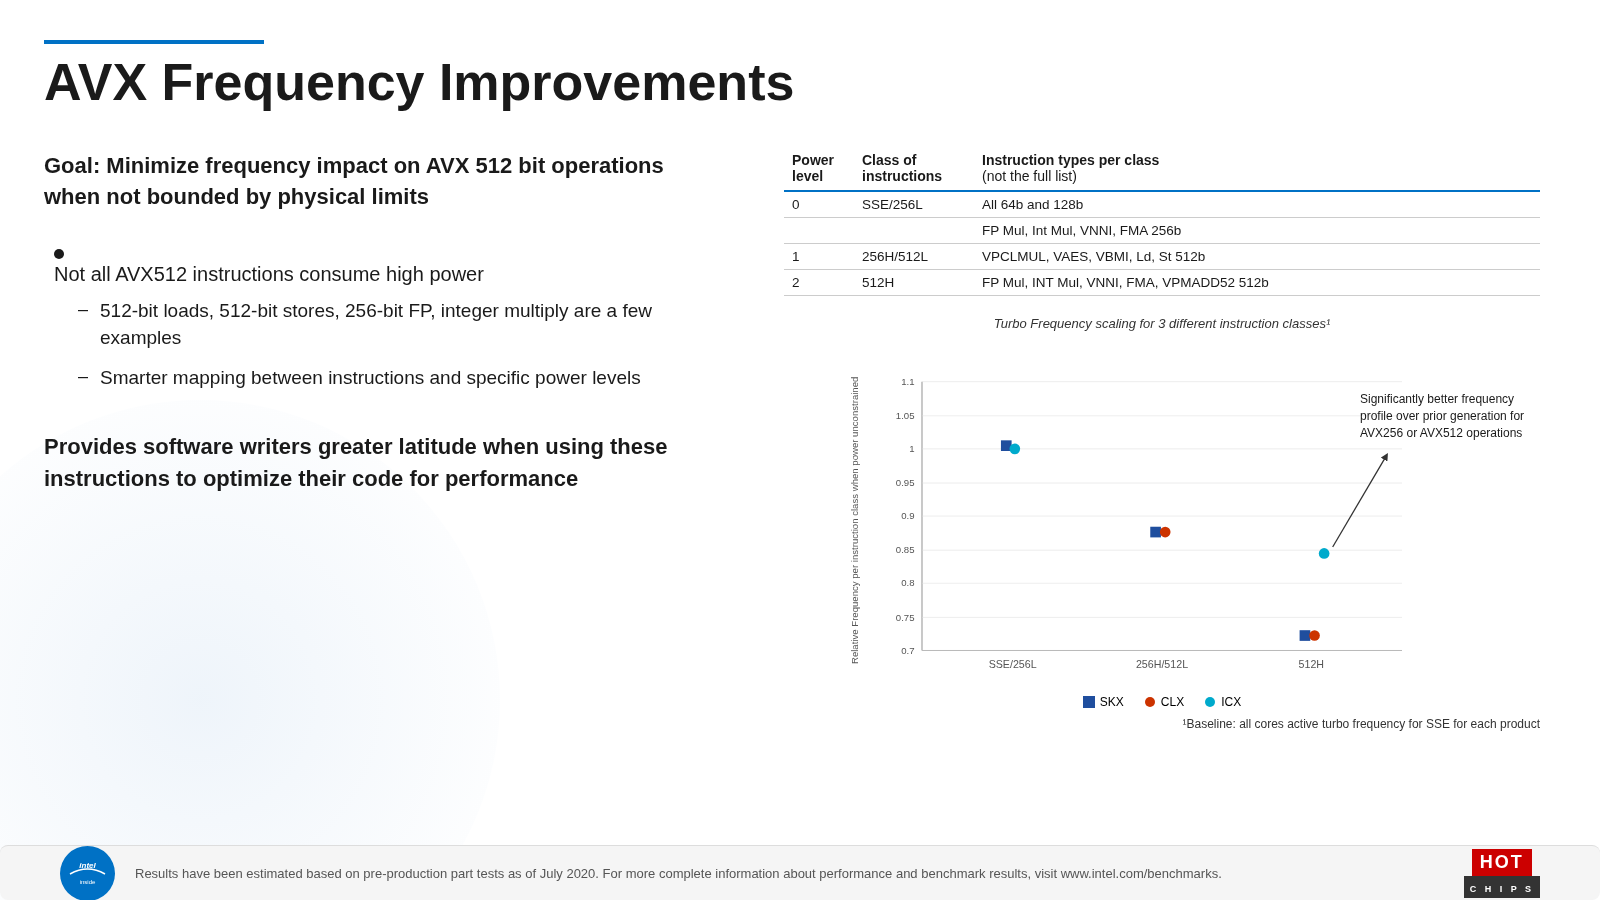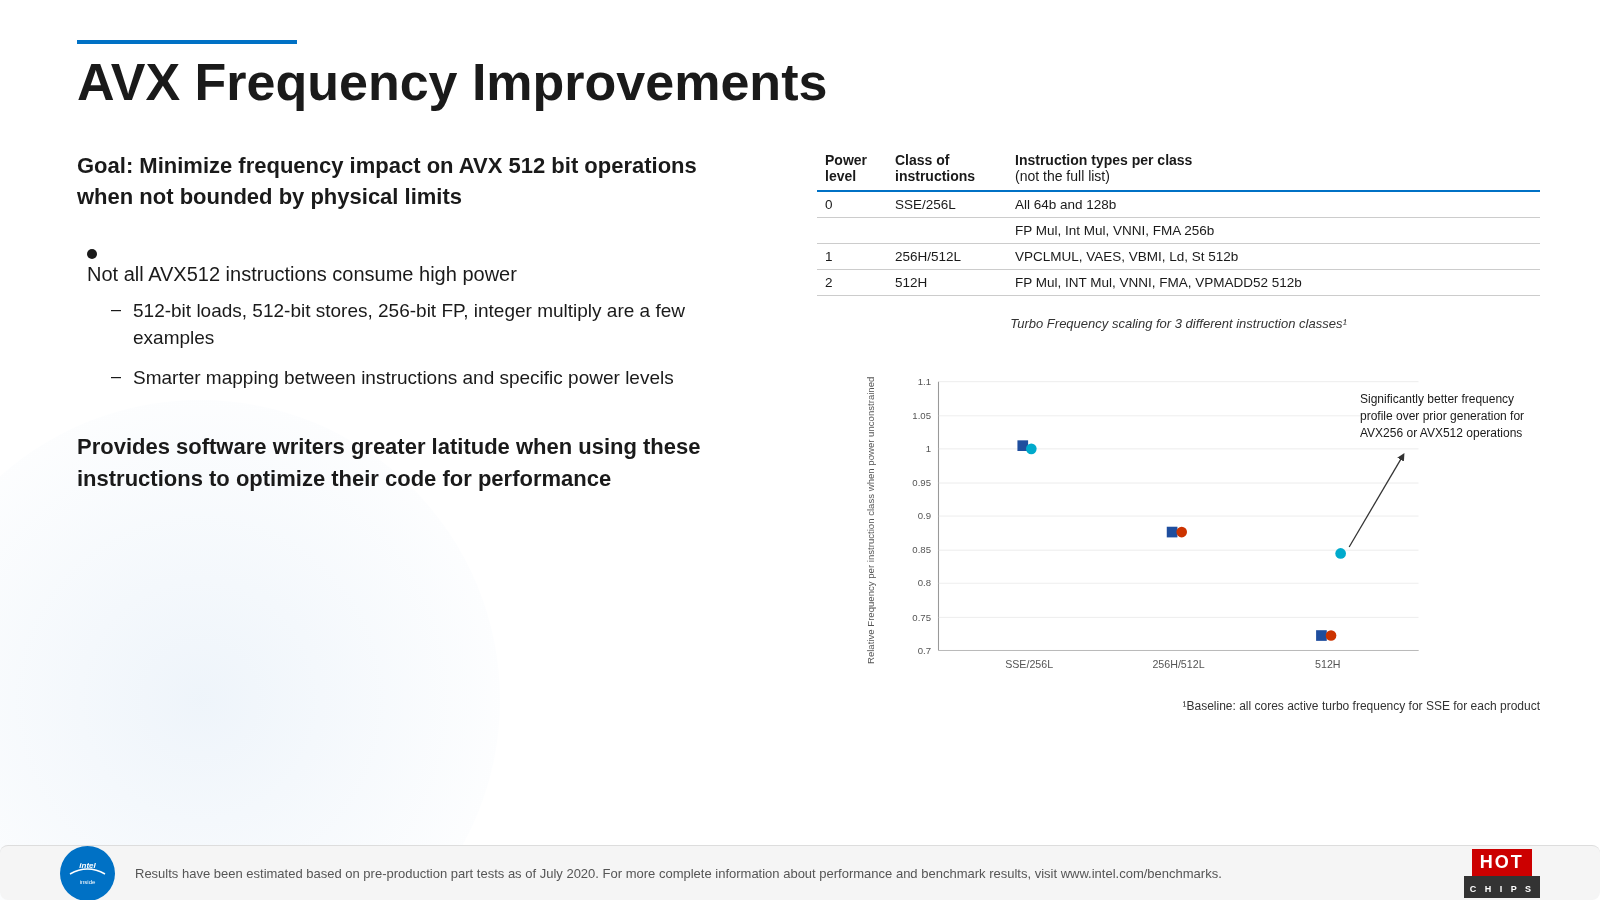--- a/index.html
+++ b/index.html
@@ -20,21 +20,21 @@
       border-radius: 50%;
       background: radial-gradient(circle, rgba(200,220,240,0.3) 0%, rgba(200,220,240,0.05) 70%);
       bottom: -100px;
       left: -100px;
       z-index: 0;
     }
 
     .main-container {
       position: relative;
       z-index: 1;
-      padding: 40px 60px 20px 77px;
+      padding: 40px 60px 20px 44px;
       height: 796px;
     }
 
     
     .header-line {
       width: 220px;
       height: 4px;
       background: #0071c5;
       margin-bottom: 10px;
     }
@@ -394,20 +394,38 @@
             </marker>
           </defs>
         </svg>
 
         
         <div class="annotation-box">
           <span>Significantly better frequency profile over prior generation for AVX256 or AVX512 operations</span>
         </div>
       </div>
 
+      <div class="legend">
+        <div class="legend-item">
+          <div class="legend-square" style="background:#1f4e9e;"></div>
+          <span>SKX</span>
+        </div>
+        <div class="legend-item">
+          <svg width="12" height="12">
+            <circle cx="6" cy="6" r="5" fill="#cc3300"></circle>
+          </svg>
+          <span>CLX</span>
+        </div>
+        <div class="legend-item">
+          <svg width="12" height="12">
+            <circle cx="6" cy="6" r="5" fill="#00aacc"></circle>
+          </svg>
+          <span>ICX</span>
+        </div>
+      </div>
 
       <p class="footnote">¹Baseline: all cores active turbo frequency for SSE for each product</p>
 
     </div>
   </div>
 </div>
 
 <div class="footer">
 
   <svg width="55" height="55" viewBox="0 0 55 55">

